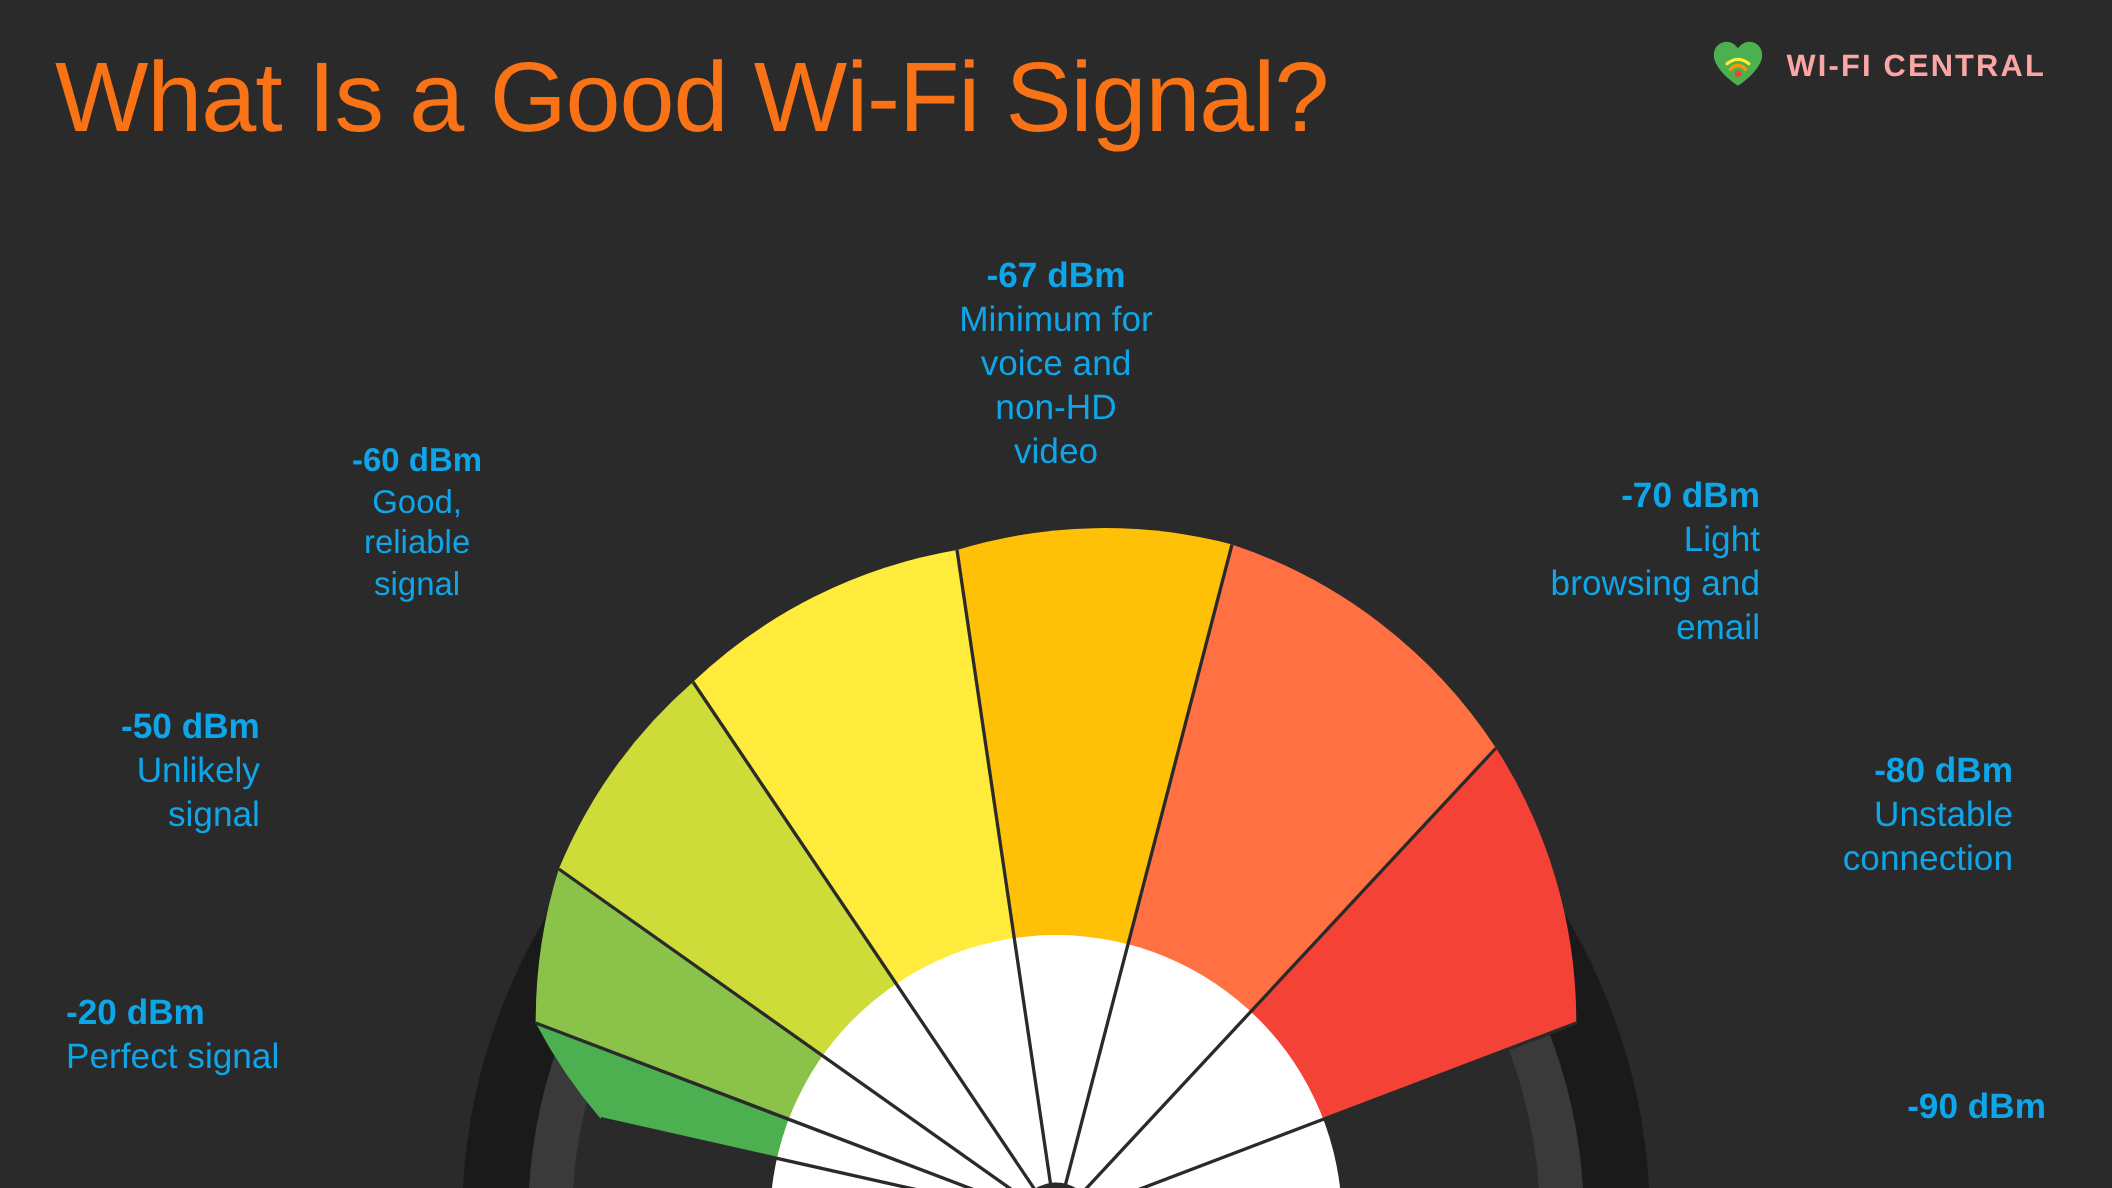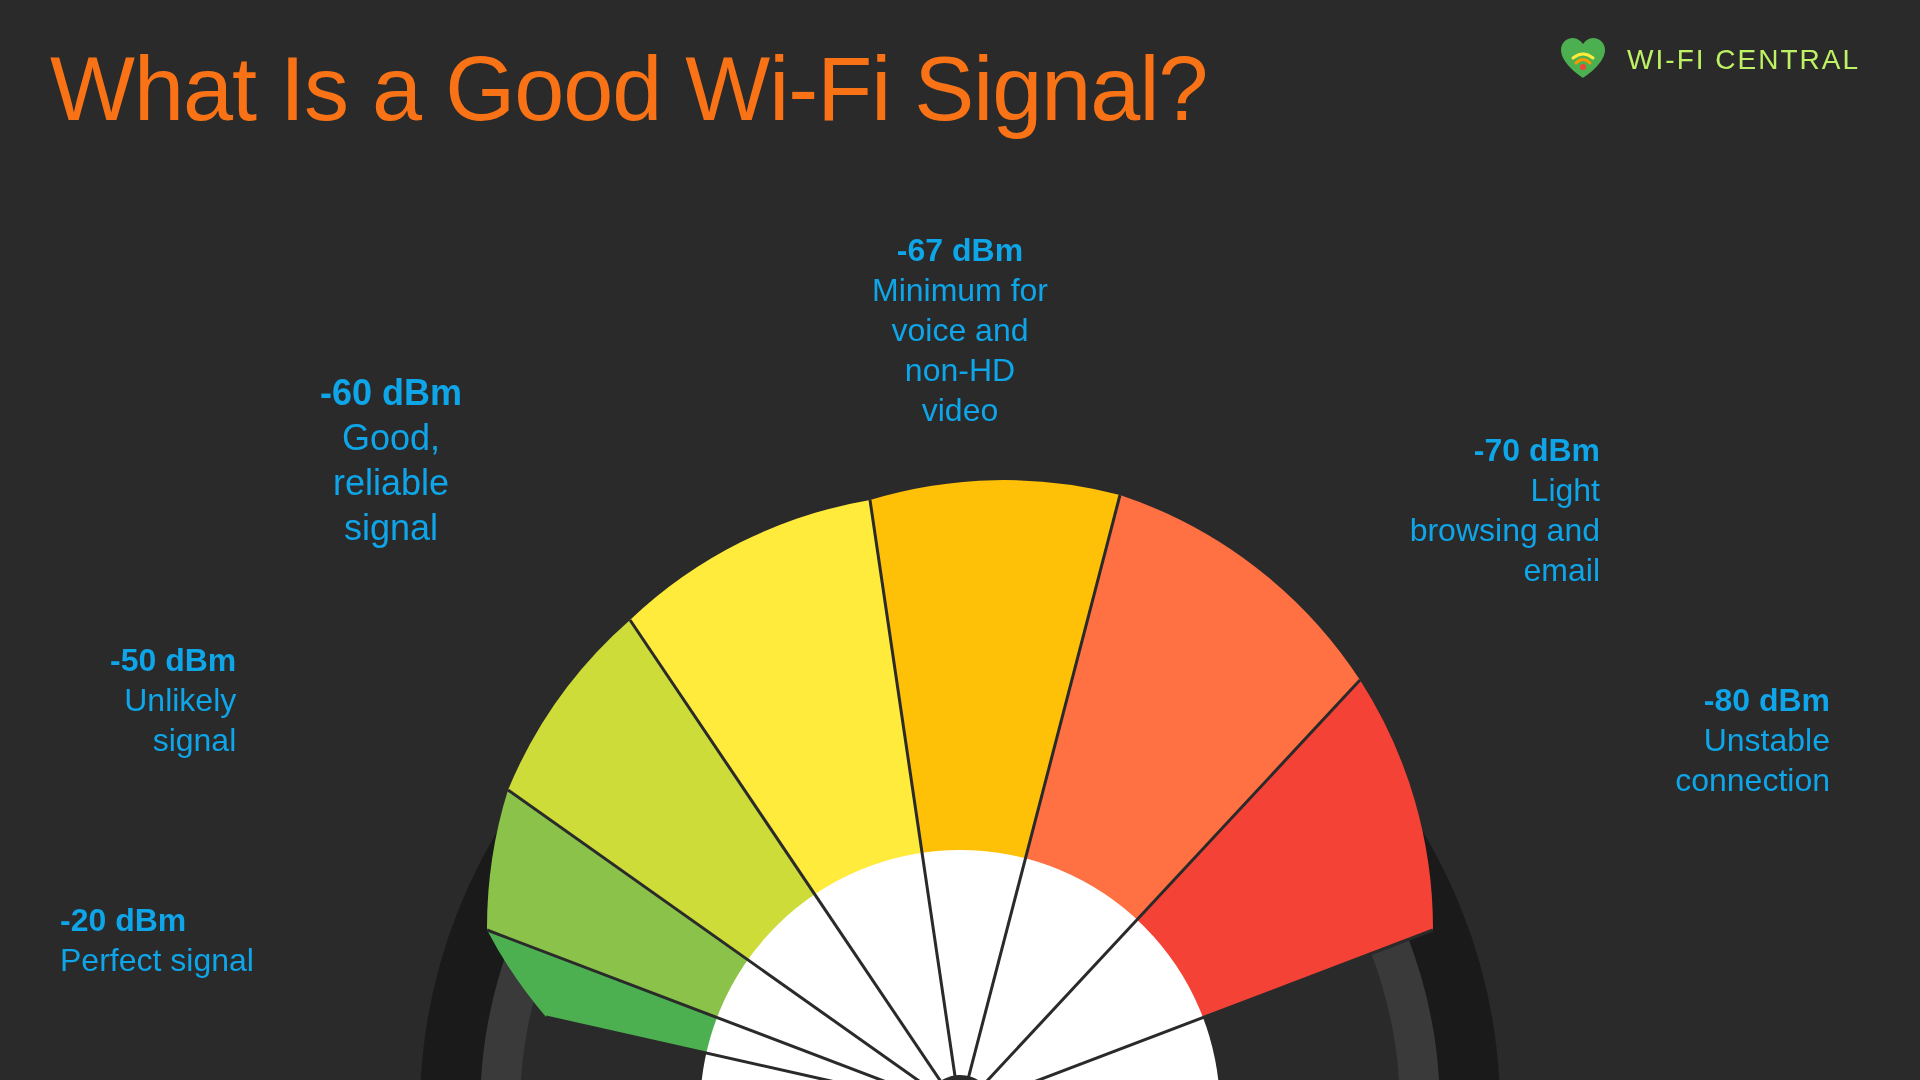--- a/index.html
+++ b/index.html
@@ -33,23 +33,23 @@
       gap: 14px;
       z-index: 10;
     }
 
     .logo-icon {
       width: 60px;
       height: 60px;
     }
 
     .logo-text {
-      color: #bef264;
+      color: #fca5a5;
       font-size: 28px;
-      font-weight: 400;
+      font-weight: 700;
       letter-spacing: 2px;
     }
 
     
     .gauge-container {
       position: absolute;
       bottom: -80px;
       left: 50%;
       transform: translateX(-50%);
       width: 1200px;
@@ -82,21 +82,21 @@
       bottom: 320px;
       left: 110px;
       font-size: 32px;
       text-align: right;
     }
 
     
     .label-60 {
       bottom: 530px;
       left: 320px;
-      font-size: 36px;
+      font-size: 30px;
       text-align: center;
     }
 
     
     .label-67 {
       top: 230px;
       left: 50%;
       transform: translateX(-50%);
       font-size: 32px;
       text-align: center;
@@ -243,13 +243,14 @@
   <div>email</div>
 </div>
 
 <div class="label label-80">
   <div style="font-weight:700">-80 dBm</div>
   <div>Unstable</div>
   <div>connection</div>
 </div>
 
 <div class="label label-90">
+  <div style="font-weight:700">-90 dBm</div>
 </div>
 
 </body></html>

